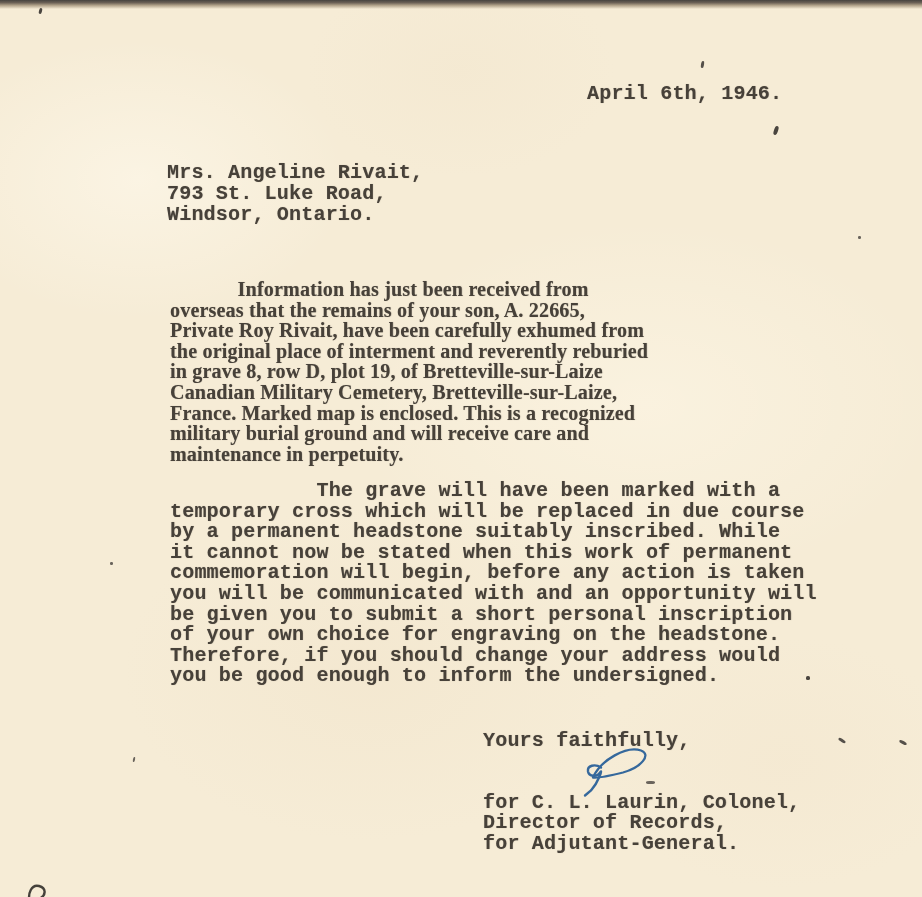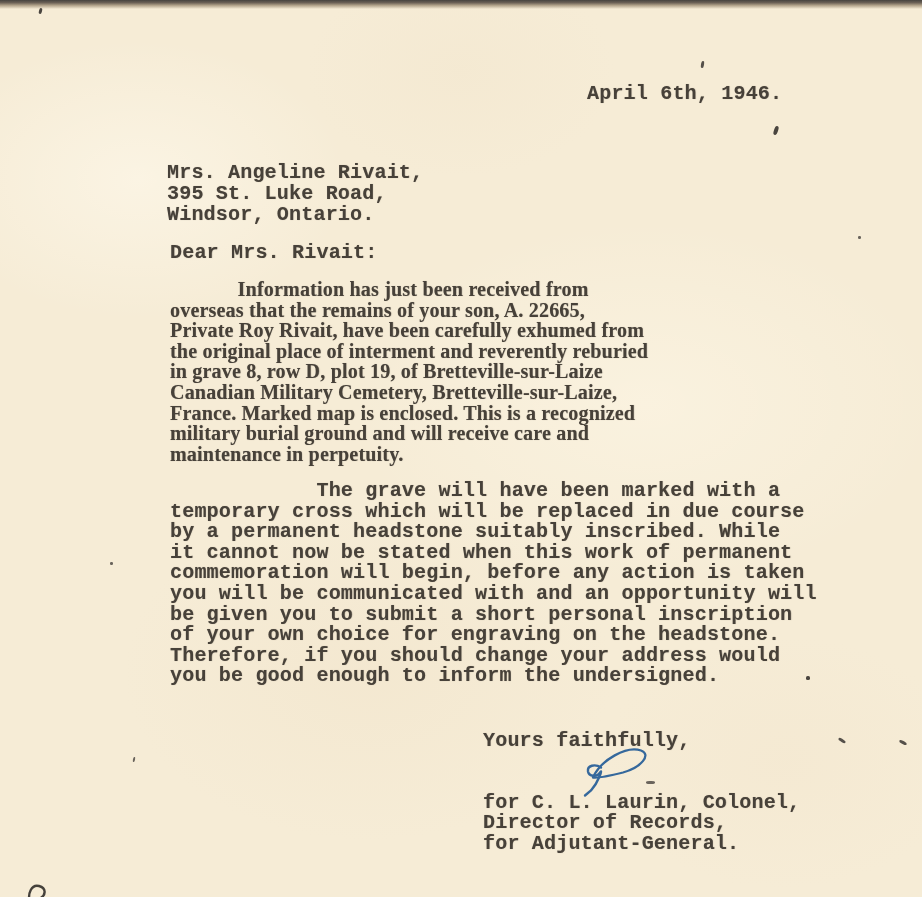--- a/index.html
+++ b/index.html
@@ -46,24 +46,23 @@
 </head>
 <body>
 
 <div class="page">
 
   <div class="scan-edge"></div>
 
   <div class="typed date-line">April 6th, 1946.</div>
 
   <div class="typed recipient">Mrs. Angeline Rivait,
-395 St. Luke Road,
+793 St. Luke Road,
 Windsor, Ontario.</div>
 
-  <div class="typed salutation">Dear Mrs. Rivait:</div>
 
   <div class="typed para-1">             Information has just been received from
 overseas that the remains of your son, A. 22665,
 Private Roy Rivait, have been carefully exhumed from
 the original place of interment and reverently reburied
 in grave 8, row D, plot 19, of Bretteville-sur-Laize
 Canadian Military Cemetery, Bretteville-sur-Laize,
 France. Marked map is enclosed. This is a recognized
 military burial ground and will receive care and
 maintenance in perpetuity.</div>

